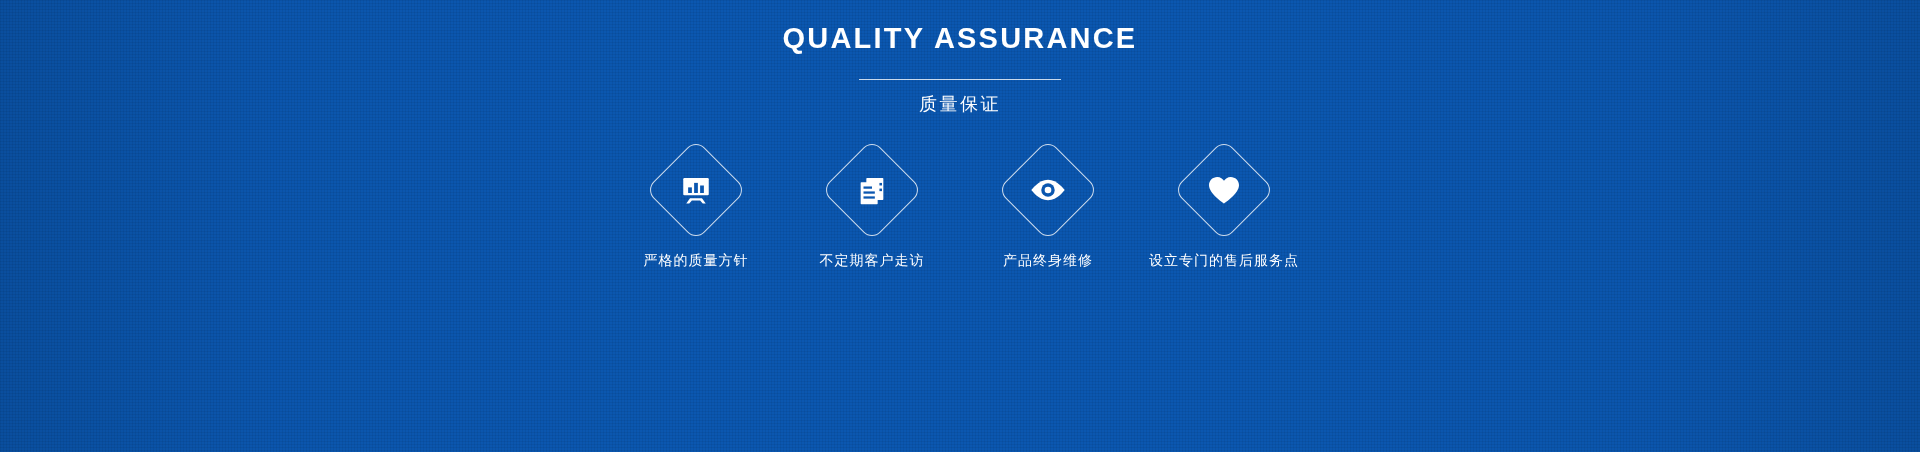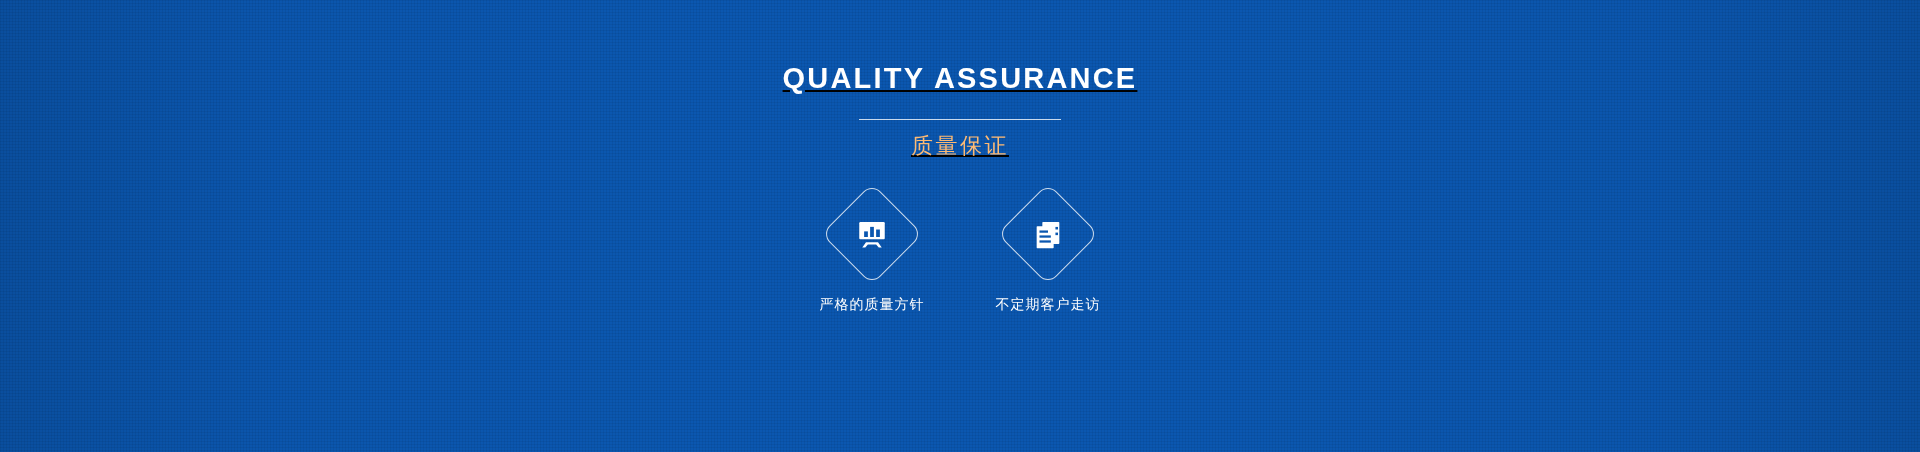--- a/index.html
+++ b/index.html
@@ -52,46 +52,45 @@
     position: relative;
     z-index: 3;
     width: 1920px;
     height: 452px;
     display: flex;
     flex-direction: column;
     align-items: center;
   }
 
   .heading-block {
-    margin-top: 64px;
+    margin-top: 24px;
     display: flex;
     flex-direction: column;
     align-items: center;
-    text-decoration: underline;
   }
 
   .title {
     color: #ffffff;
     font-size: 29px;
     font-weight: bold;
     letter-spacing: 2.2px;
     line-height: 1;
     white-space: nowrap;
   }
 
   .divider {
     width: 202px;
     height: 1px;
     background: rgba(255,255,255,0.78);
     margin-top: 26px;
   }
 
   .subtitle {
-    color: #fdba74;
-    font-size: 22px;
+    color: #ffffff;
+    font-size: 18px;
     font-weight: normal;
     letter-spacing: 2.5px;
     line-height: 1;
     margin-top: 15px;
     white-space: nowrap;
   }
 
   .items {
     margin-top: 41px;
     display: flex;
@@ -186,18 +185,40 @@
               <rect x="12" y="26" width="16" height="3.2" fill="#0b57b0"></rect>
               <rect x="12" y="33" width="16" height="3.2" fill="#0b57b0"></rect>
               <rect x="34.5" y="14" width="3.6" height="3.6" fill="#0b57b0"></rect>
               <rect x="34.5" y="22" width="3.6" height="3.6" fill="#0b57b0"></rect>
             </svg>
           </span>
         </div>
         <div class="caption">不定期客户走访</div>
       </div>
 
-
-
+      <div class="item">
+        <div class="diamond">
+          <span class="glyph">
+            <svg viewBox="0 0 48 48" width="38" height="38" aria-hidden="true">
+              <path d="M24 11 C12 11 3 24 3 24 C3 24 12 37 24 37 C36 37 45 24 45 24 C45 24 36 11 24 11 Z"></path>
+              <circle cx="24" cy="24" r="8.5" fill="#0b57b0"></circle>
+              <circle cx="24" cy="24" r="4.2" fill="#ffffff"></circle>
+            </svg>
+          </span>
+        </div>
+        <div class="caption">产品终身维修</div>
+      </div>
+
+
+      <div class="item">
+        <div class="diamond">
+          <span class="glyph">
+            <svg viewBox="0 0 48 48" width="36" height="36" aria-hidden="true">
+              <path d="M24 42 C24 42 4 28.8 4 17.6 C4 11.2 9 6.5 15 6.5 C19.2 6.5 22.4 8.8 24 11.8 C25.6 8.8 28.8 6.5 33 6.5 C39 6.5 44 11.2 44 17.6 C44 28.8 24 42 24 42 Z"></path>
+            </svg>
+          </span>
+        </div>
+        <div class="caption">设立专门的售后服务点</div>
+      </div>
 
     </div>
   </div>
 </div>
 
 </body></html>

